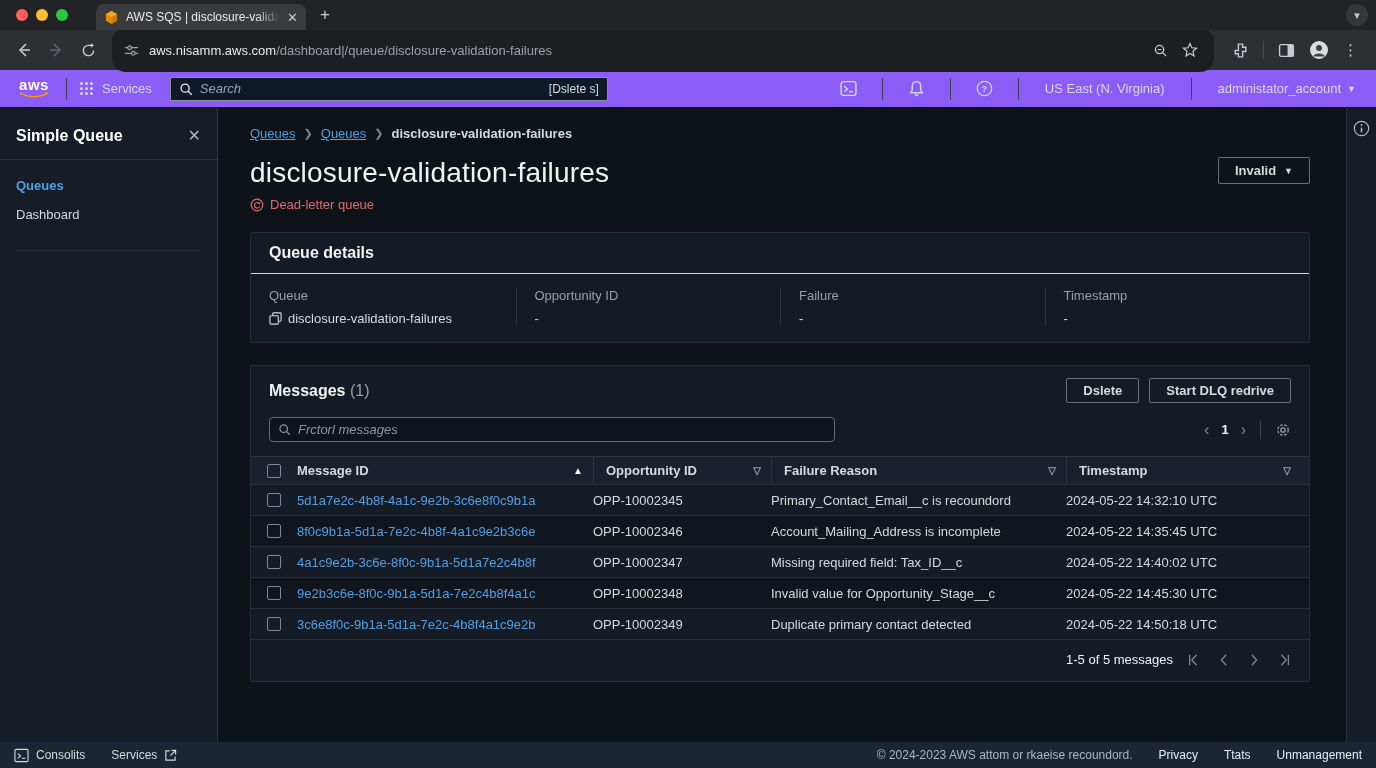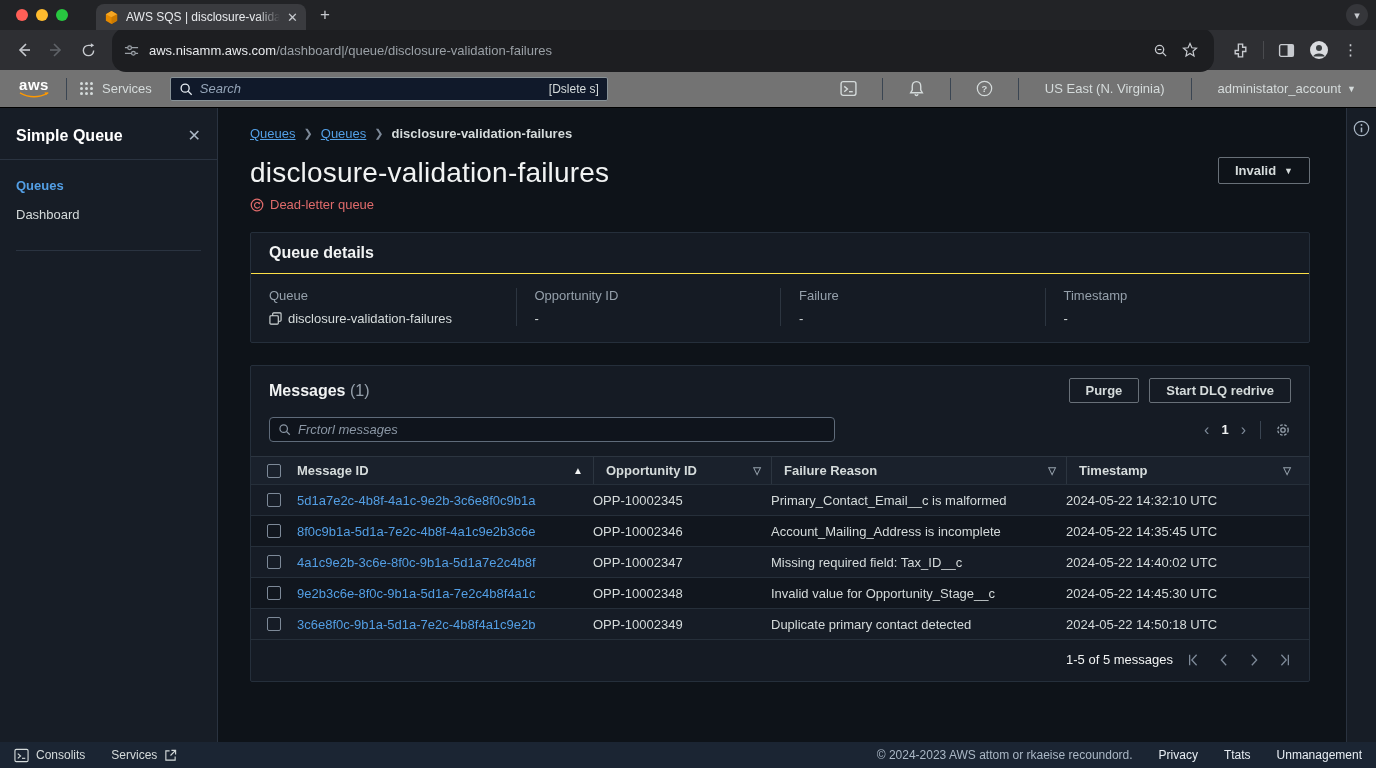--- a/index.html
+++ b/index.html
@@ -25,21 +25,21 @@
   .omnibox { flex:1; height:44px; margin:10px 6px; background:#1d1e21; border-radius:14px;
     display:flex; align-items:center; padding:0 12px; gap:10px; }
   .url { font-size:13px; color:#9aa0a6; white-space:nowrap; overflow:hidden; }
   .url b { color:#e8eaed; font-weight:normal; }
   .obx-icons { display:flex; align-items:center; gap:14px; padding-right:4px; }
   .tb-right { display:flex; align-items:center; gap:14px; padding:0 8px; }
   .vsep { width:1px; height:18px; background:#4a4b4f; }
   .kebab { color:#c7cacf; font-size:15px; letter-spacing:0; }
 
   
-  .awsnav { height:38px; background:#737373; display:flex; align-items:center; padding:0 14px;
+  .awsnav { height:38px; background:#8b5cf6; display:flex; align-items:center; padding:0 14px;
     border-bottom:1px solid #000; }
   .awslogo { display:flex; flex-direction:column; align-items:center; width:40px; }
   .awslogo span { color:#fff; font-weight:bold; font-size:15px; letter-spacing:.5px; line-height:14px; }
   .nav-div { width:1px; height:22px; background:#3a4552; margin:0 12px; }
   .services { display:flex; align-items:center; gap:8px; color:#d5dbdb; font-size:13px; }
   .aws-search { position:relative; width:438px; height:24px; margin-left:18px; background:#10192a;
     border:1px solid #879196; border-radius:2px; display:flex; align-items:center; padding:0 8px; gap:7px; }
   .aws-search input { flex:1; background:transparent; border:0; outline:0; color:#d5dbdb;
     font-size:13px; font-style:italic; font-family:inherit; }
   .aws-search input::placeholder { color:#95a5b8; font-style:italic; }
@@ -352,21 +352,21 @@
         </div>
       </div>
     </section>
 
     <section class="panel">
       <div class="msg-head">
         <span class="msg-title">
           <span>Messages</span> <span class="msg-count">(1)</span>
         </span>
         <span class="msg-btns">
-          <button class="sec-btn">Purge</button>
+          <button class="sec-btn">Dslete</button>
           <button class="sec-btn">Start DLQ redrive</button>
         </span>
       </div>
       <div class="filterrow">
         <div class="filterbox">
           <svg width="13" height="13" viewBox="0 0 16 16">
               <circle cx="7" cy="7" r="4.6" stroke="#8b97a5" stroke-width="1.5" fill="none"></circle>
               <path d="M10.5 10.5 L14.5 14.5" stroke="#8b97a5" stroke-width="1.5"></path>
             </svg>
           <input placeholder="Frctorl messages" style="">
@@ -409,21 +409,21 @@
               <span class="filt">▽</span>
             </span>
         </div>
 
         <div class="trow">
           <span class="cb-cell">
               <span class="cbox"></span>
             </span>
           <a class="cell link">5d1a7e2c-4b8f-4a1c-9e2b-3c6e8f0c9b1a</a>
           <span class="cell">OPP-10002345</span>
-          <span class="cell">Primary_Contact_Email__c is malformed</span>
+          <span class="cell">Primary_Contact_Email__c is recoundord</span>
           <span class="cell">2024-05-22 14:32:10 UTC</span>
         </div>
         <div class="trow">
           <span class="cb-cell">
               <span class="cbox"></span>
             </span>
           <a class="cell link">8f0c9b1a-5d1a-7e2c-4b8f-4a1c9e2b3c6e</a>
           <span class="cell">OPP-10002346</span>
           <span class="cell">Account_Mailing_Address is incomplete</span>
           <span class="cell">2024-05-22 14:35:45 UTC</span>

